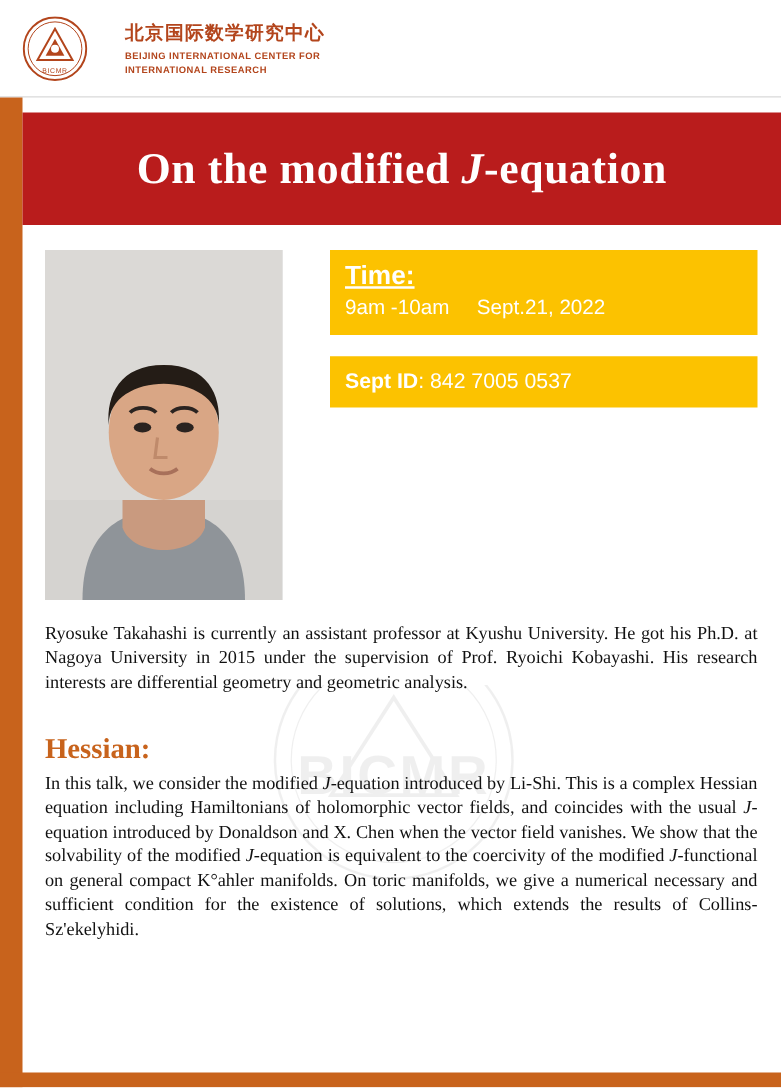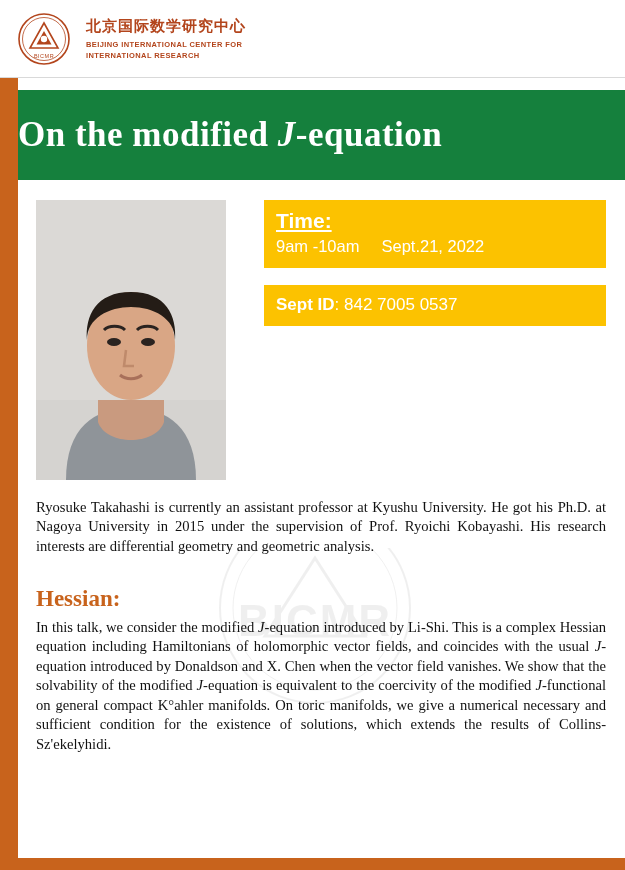--- a/index.html
+++ b/index.html
@@ -32,21 +32,21 @@
     box-sizing: border-box;
   }
   .logo {
     width: 52px;
     height: 52px;
     flex: 0 0 52px;
     position: relative;
   }
   .logo svg { display: block; }
   .logo-text {
-    margin-left: 16px;
+    margin-left: 30px;
     line-height: 1.25;
   }
   .logo-cn {
     font-family: "DejaVu Sans", sans-serif;
     font-size: 15px;
     color: #b3451c;
     letter-spacing: 1px;
     font-weight: bold;
   }
   .logo-en {
@@ -81,23 +81,24 @@
     height: 12px;
     background: #c8631c;
   }
   
   .title-band {
     position: absolute;
     left: 18px;
     top: 90px;
     width: 607px;
     height: 90px;
-    background: #15803d;
+    background: #b91c1c;
     display: flex;
     align-items: center;
+    justify-content: center;
   }
   .title-text {
     color: #ffffff;
     font-family: "Liberation Serif", serif;
     font-size: 35px;
     font-weight: bold;
     letter-spacing: 0.5px;
   }
   .title-text i {
     font-style: italic;

